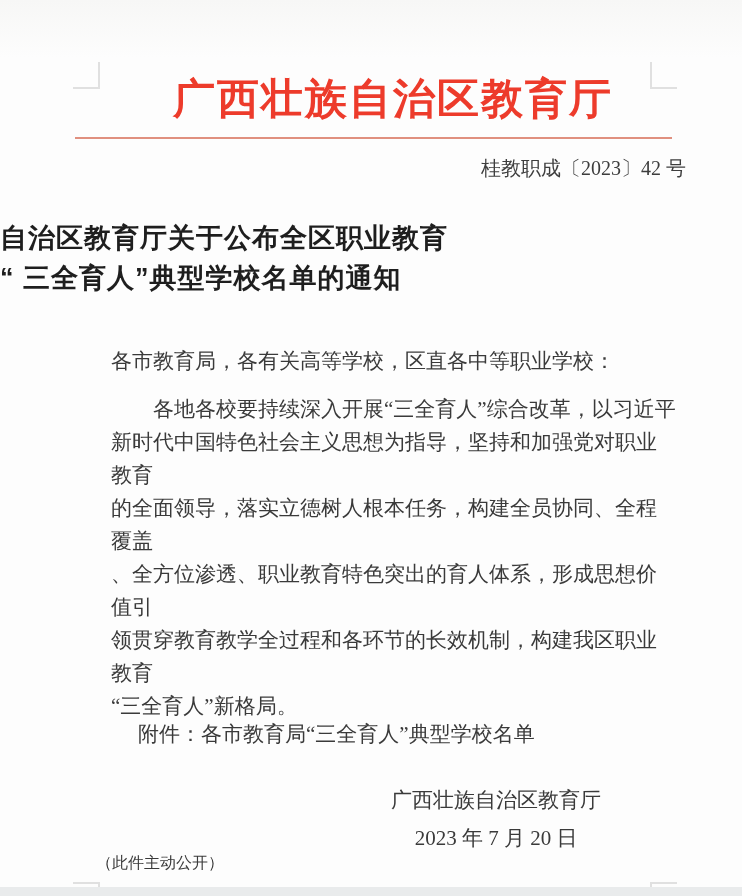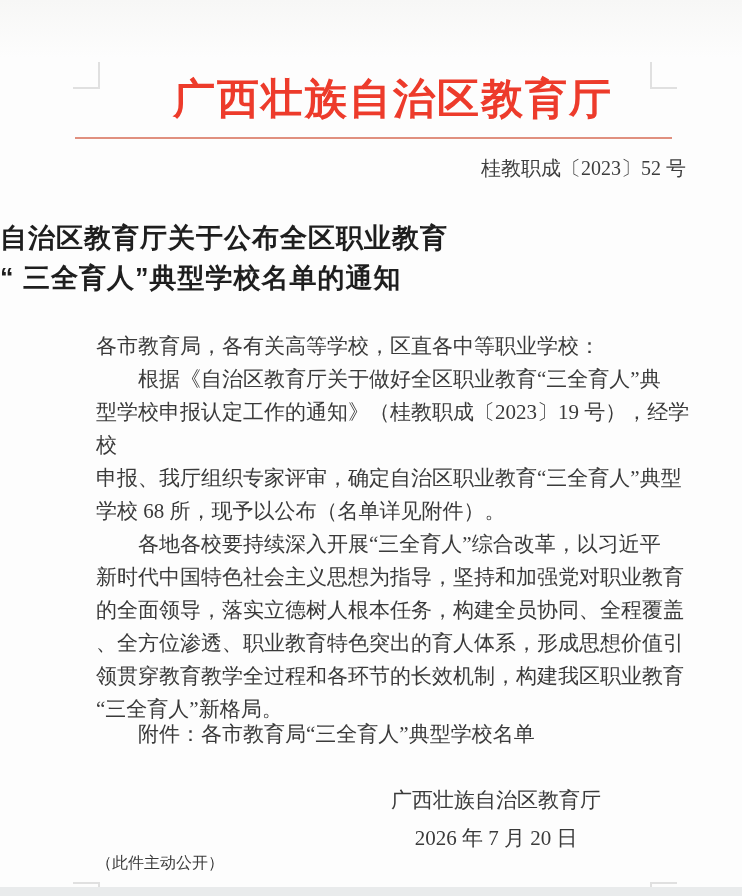--- a/index.html
+++ b/index.html
@@ -63,21 +63,21 @@
     letter-spacing: 1px;
   }
   .doc-body {
     position: absolute;
     top: 330px; left: 96px; right: 94px;
     font-size: 21px;
     line-height: 33px;
     color: #3a3a3a;
   }
   .doc-body p {
-    margin: 0;
+    margin: 15px;
     white-space: pre-line;
   }
   .doc-body p.indent {
     text-indent: 2em;
   }
   .attachment {
     position: absolute;
     top: 718px; left: 96px; right: 94px;
     font-size: 21px;
     line-height: 33px;
@@ -114,45 +114,41 @@
 
   <div class="corner tl"></div>
   <div class="corner tr"></div>
   <div class="corner bl"></div>
   <div class="corner br"></div>
 
   <div class="org-header">广西壮族自治区教育厅</div>
 
   <div class="red-rule"></div>
 
-  <div class="doc-number">桂教职成〔2023〕52 号</div>
+  <div class="doc-number">桂教职成〔2023〕42 号</div>
 
   <div class="doc-title">
     <div>自治区教育厅关于公布全区职业教育</div>
     <div>“ 三全育人”典型学校名单的通知</div>
   </div>
 
   <div class="doc-body">
     <p>各市教育局，各有关高等学校，区直各中等职业学校：</p>
-    <p class="indent">根据《自治区教育厅关于做好全区职业教育“三全育人”典
-型学校申报认定工作的通知》（桂教职成〔2023〕19 号），经学校
-申报、我厅组织专家评审，确定自治区职业教育“三全育人”典型
-学校 68 所，现予以公布（名单详见附件）。</p>
     <p class="indent">各地各校要持续深入开展“三全育人”综合改革，以习近平
 新时代中国特色社会主义思想为指导，坚持和加强党对职业教育
 的全面领导，落实立德树人根本任务，构建全员协同、全程覆盖
 、全方位渗透、职业教育特色突出的育人体系，形成思想价值引
 领贯穿教育教学全过程和各环节的长效机制，构建我区职业教育
 “三全育人”新格局。</p>
   </div>
 
   <div class="attachment">附件：各市教育局“三全育人”典型学校名单</div>
 
   <div class="signature-block">
     <div>广西壮族自治区教育厅</div>
-    <div class="date-line">2026 年 7 月 20 日</div>
+    <div class="date-line">2023 年 7 月 20 日</div>
   </div>
 
   <div class="publicity-note">（此件主动公开）</div>
 
   <div class="bottom-strip"></div>
 
 </div>
 
 </body></html>

